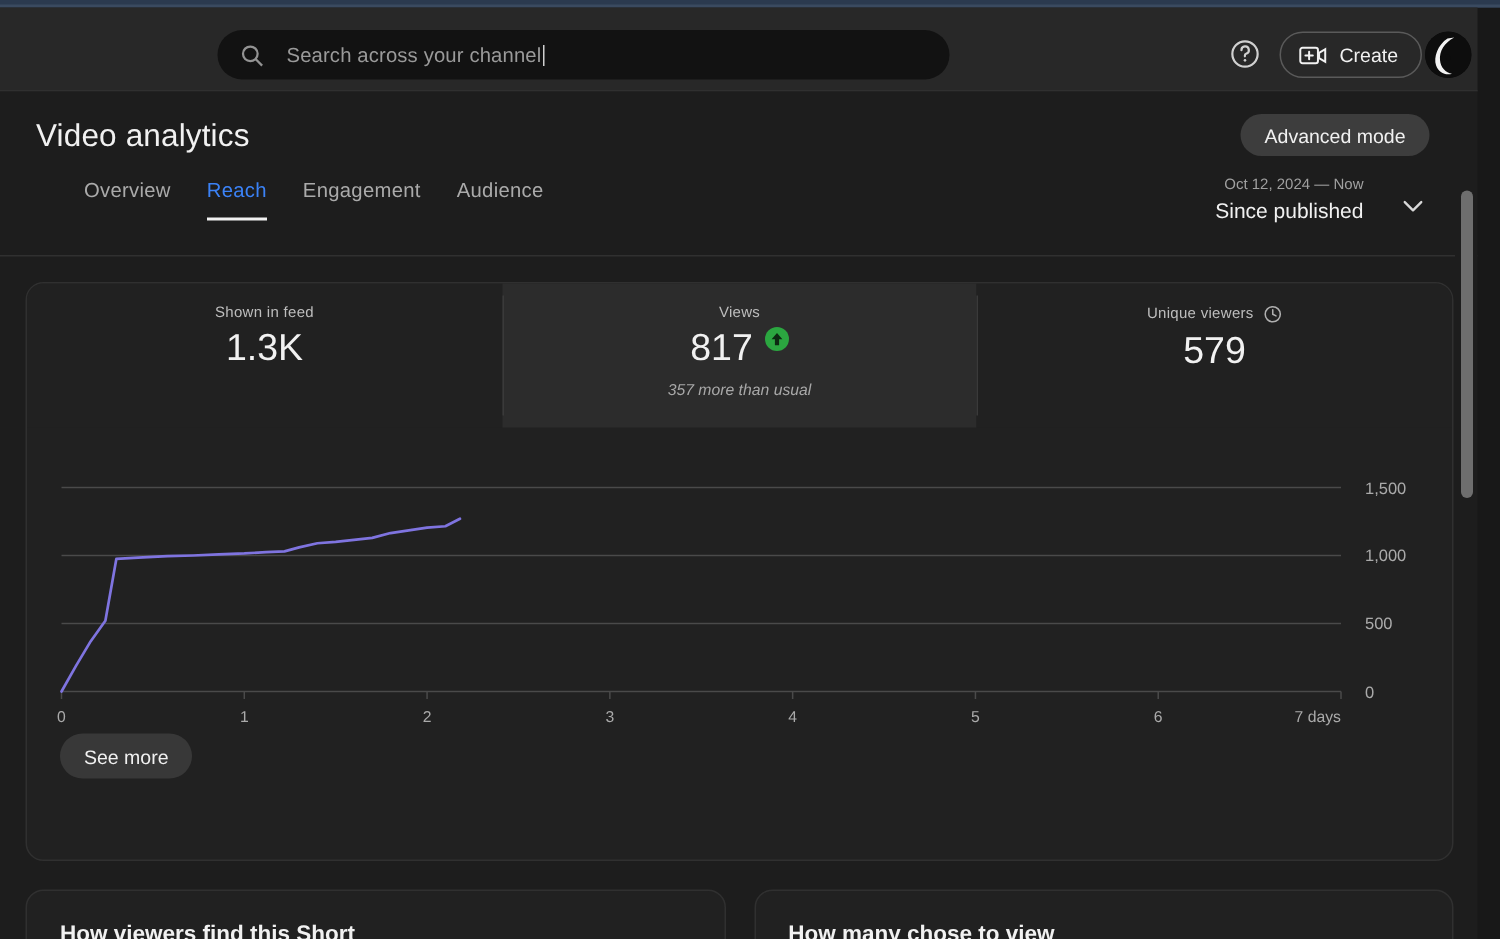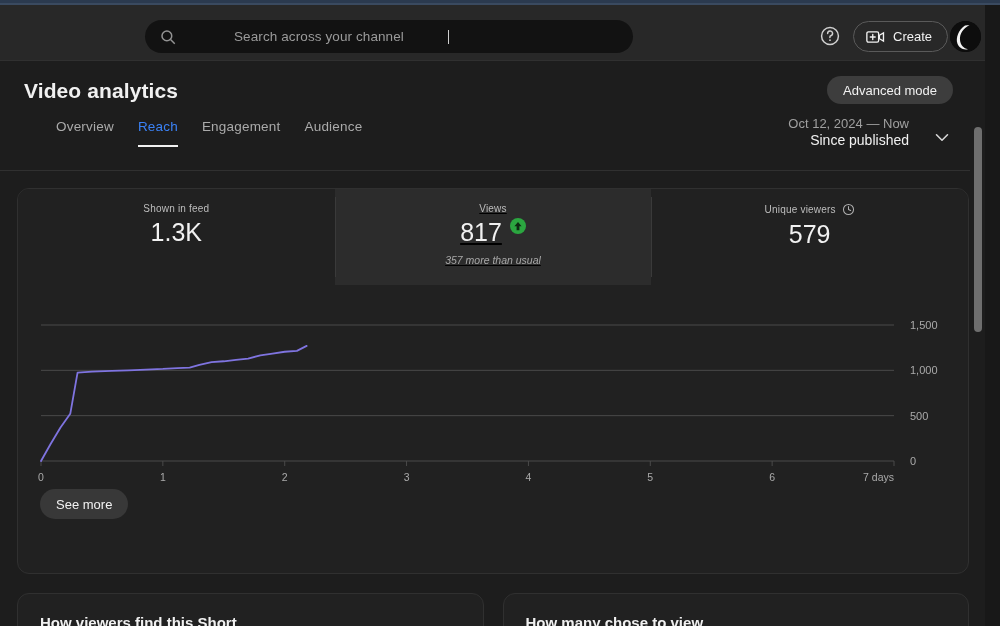--- a/index.html
+++ b/index.html
@@ -26,21 +26,20 @@
     border-bottom: 1px solid #303030;
     display: flex; align-items: center;
   }
   .search-wrap {
     position: absolute; left: 145px; top: 15px;
     width: 488px; height: 33px;
     background: #121212;
     border-radius: 18px;
     display: flex; align-items: center;
     padding-left: 14px;
-    gap: 43px;
   }
   .search-icon { width: 18px; height: 18px; flex: 0 0 18px; margin-right: 14px; opacity:.85; }
   .search-icon svg { display:block; }
   .search-text {
     font-size: 13.5px; color: #9a9a9a; letter-spacing:.1px;
     white-space: nowrap; position: relative;
   }
   .caret {
     display:inline-block; width:1px; height:14px; background:#cfcfcf;
     vertical-align:-2px; margin-left:1px;
@@ -67,21 +66,21 @@
     cursor: pointer;
   }
 
   
   .content {
     position: absolute; top: 61px; left: 0; width: 985px; height: 565px;
     background: #1d1d1d; overflow: hidden;
   }
   .page-title {
     position: absolute; left: 24px; top: 18px;
-    font-size: 21px; font-weight: 700; color: #f1f1f1; letter-spacing: .1px;
+    font-size: 21px; font-weight: 400; color: #f1f1f1; letter-spacing: .1px;
   }
   .adv-mode {
     position: absolute; right: 32px; top: 15px;
     height: 28px; padding: 0 16px;
     background: #3d3d3d; color: #f1f1f1;
     border: none; border-radius: 15px;
     font-size: 13px; font-family: inherit; cursor: pointer;
     display:flex; align-items:center;
   }
 
@@ -104,41 +103,41 @@
   .tabs-rule {
     position: absolute; left: 0; top: 109px; width: 985px; height: 1px;
     background: #303030;
   }
 
   .daterange {
     position: absolute; right: 32px; top: 55px;
     display: flex; align-items: flex-start; cursor: pointer;
   }
   .dr-text { text-align: right; }
-  .dr-sub { font-size: 13px; color: #a0a0a0; line-height: 15px; }
+  .dr-sub { font-size: 10px; color: #a0a0a0; line-height: 15px; }
   .dr-main { font-size: 14px; color: #f1f1f1; line-height: 19px; }
   .dr-chev { width: 22px; height: 22px; margin-left: 22px; margin-top: 10px; }
 
   
   .reach-card {
     position: absolute; left: 17px; top: 127px;
     width: 952px; height: 386px;
     background: #212121;
     border: 1px solid #303030;
     border-radius: 12px;
     overflow: hidden;
   }
   .metric-row { display: flex; height: 96px; }
   .metric {
     flex: 1 1 0; position: relative;
     display: flex; flex-direction: column; align-items: center;
     padding-top: 14px; cursor: pointer;
     background: #212121;
   }
-  .metric.selected { background: #2c2c2c; text-decoration: underline; }
+  .metric.selected { background: #2c2c2c; }
   .metric + .metric::before {
     content:""; position:absolute; left:0; top:8px; bottom:8px; width:1px;
     background:#3a3a3a;
   }
   .metric-label {
     font-size: 10px; color: #bdbdbd; letter-spacing:.2px;
     display: flex; align-items: center; gap: 6px;
   }
   .metric-value {
     font-size: 25px; color: #f1f1f1; margin-top: 4px;

